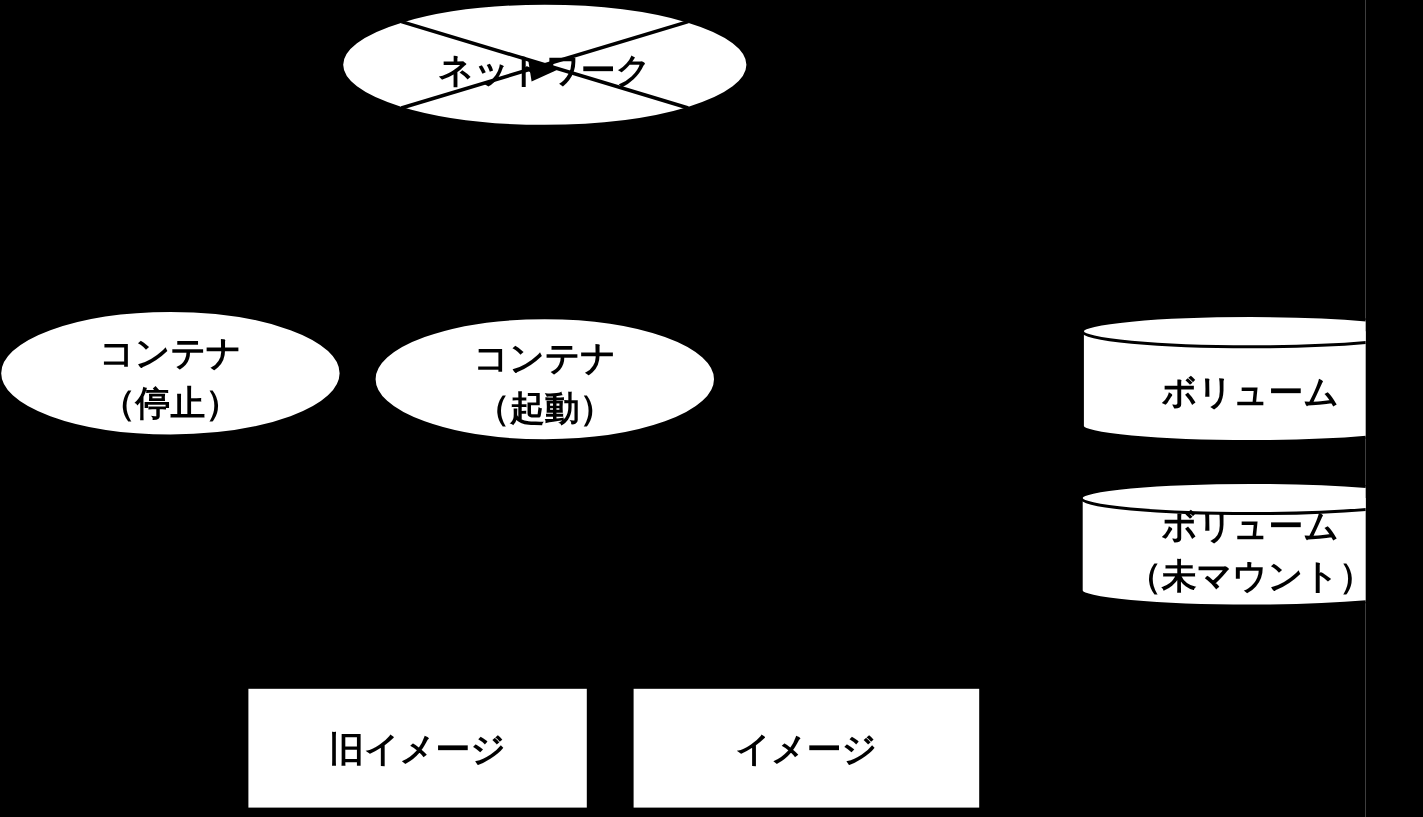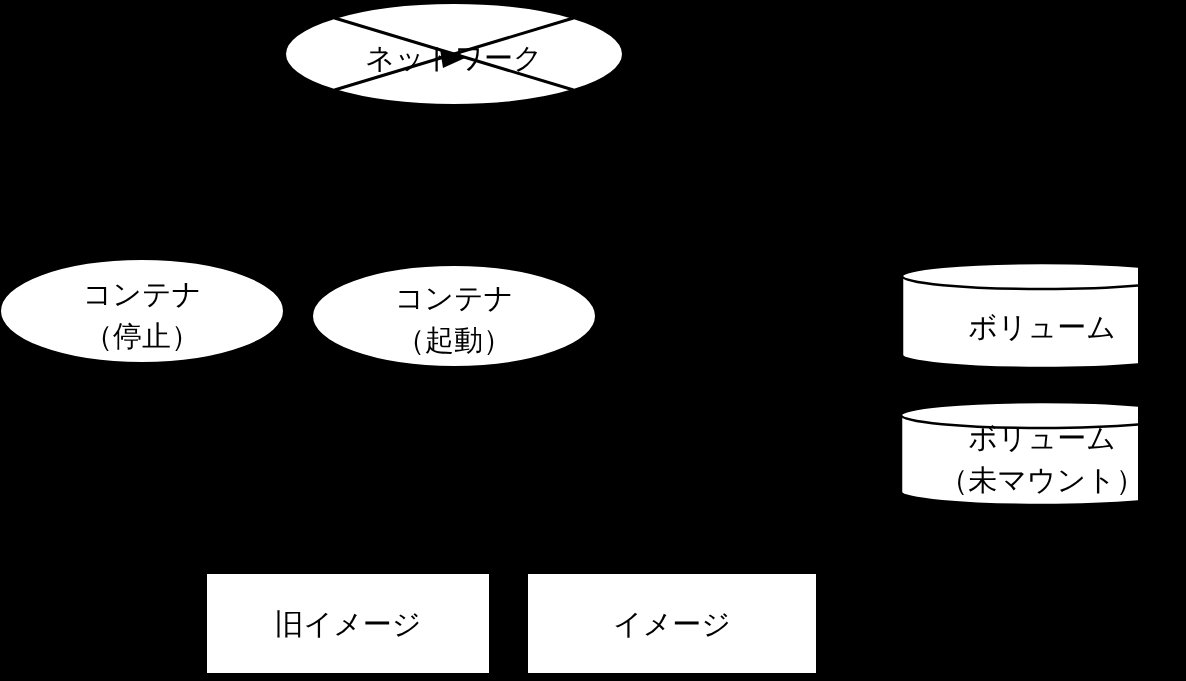--- a/index.html
+++ b/index.html
@@ -7,20 +7,21 @@
     padding: 0;
     background: #000000;
   }
   .canvas {
     position: relative;
     width: 1138px;
     height: 681px;
     background: #ffffff;
     overflow: hidden;
     font-family: "Liberation Sans", sans-serif;
+    font-weight: bold;
   }
   svg { display: block; }
   .node-label {
     font-family: "Liberation Sans", sans-serif;
     font-size: 29px;
     fill: #000000;
   }
 </style>
 </head>
 <body>

